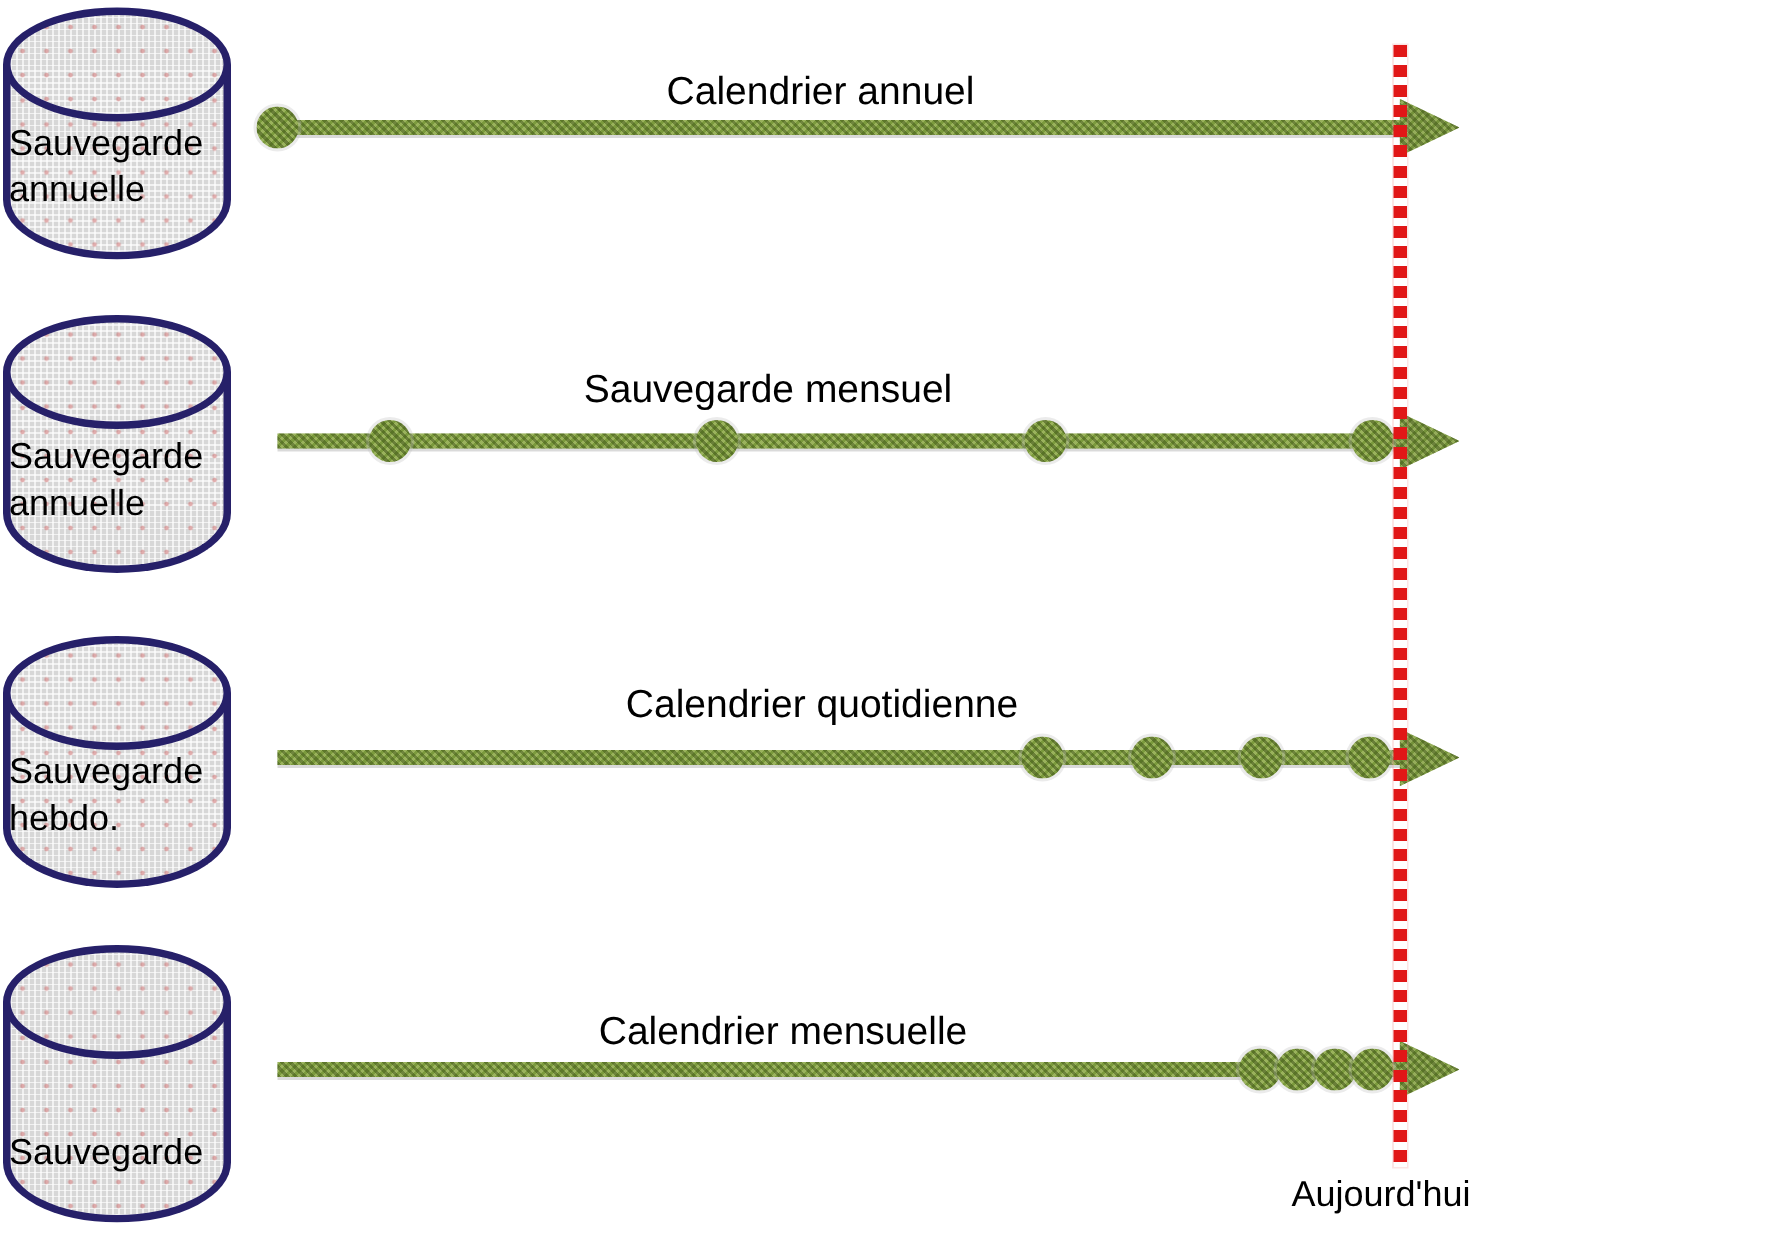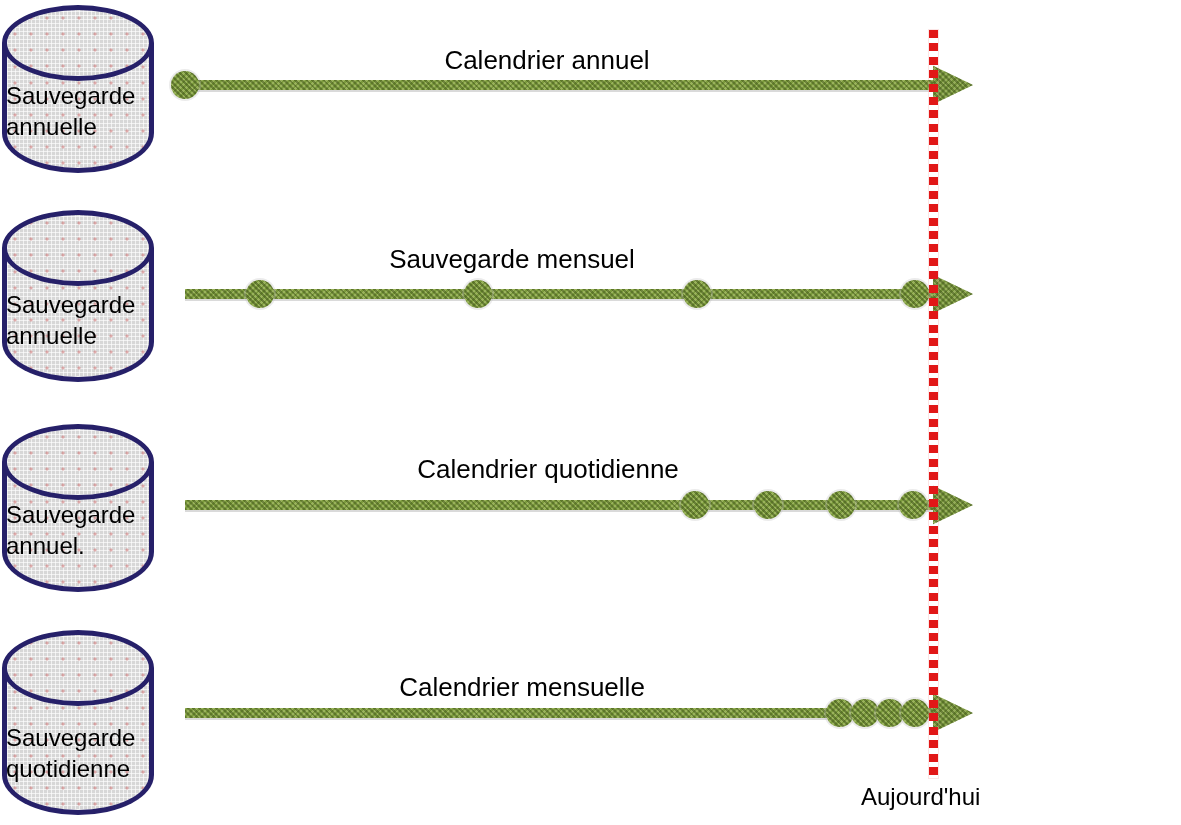--- a/index.html
+++ b/index.html
@@ -135,41 +135,40 @@
         <div class="tl-dot" style="left: 901px;"></div>
       </div>
   </section>
 
   <section>
     <div class="cylinder" style="left:2px;top:424px;height:168px;">
       <div class="cyl-body"></div>
       <div class="cyl-top"></div>
       <div class="cyl-text">
         <div>Sauvegarde</div>
-        <div>annuel.</div>
+        <div>hebdo.</div>
       </div>
     </div>
     <div class="tl-label" style="left:548px;top:454px;">Calendrier quotidienne</div>
     <div class="tl-line" style="left:185px;top:500px;"></div>
     <div class="tl-arrow" style="left:933px;top:485px;"></div>
     <div class="dots" style="top:491px;">
         <div class="tl-dot" style="left: 681px;"></div>
         <div class="tl-dot" style="left: 754px;"></div>
         <div class="tl-dot" style="left: 827px;"></div>
         <div class="tl-dot" style="left: 899px;"></div>
       </div>
   </section>
 
   <section>
     <div class="cylinder" style="left:2px;top:630px;height:185px;">
       <div class="cyl-body"></div>
       <div class="cyl-top"></div>
       <div class="cyl-text">
         <div>Sauvegarde</div>
-        <div>quotidienne</div>
       </div>
     </div>
     <div class="tl-label" style="left:522px;top:672px;">Calendrier mensuelle</div>
     <div class="tl-line" style="left:185px;top:708px;"></div>
     <div class="tl-arrow" style="left:933px;top:693px;"></div>
     <div class="dots" style="top:699px;">
         <div class="tl-dot" style="left: 826px;"></div>
         <div class="tl-dot" style="left: 851px;"></div>
         <div class="tl-dot" style="left: 876px;"></div>
         <div class="tl-dot" style="left: 901px;"></div>

